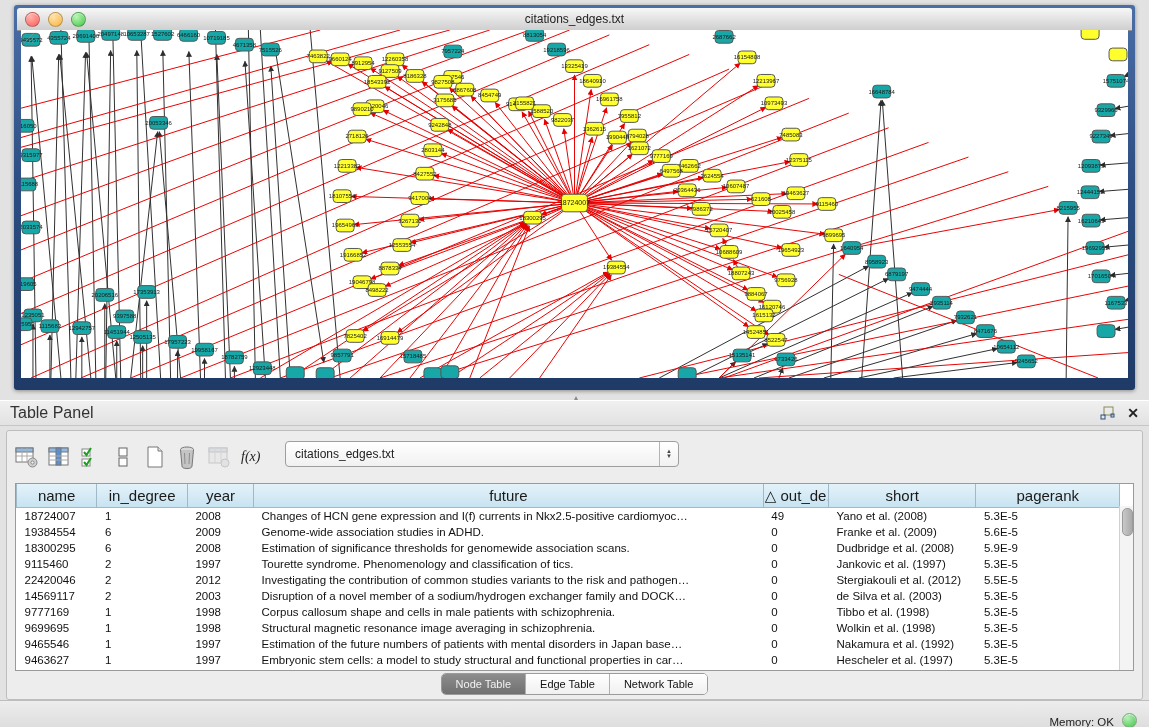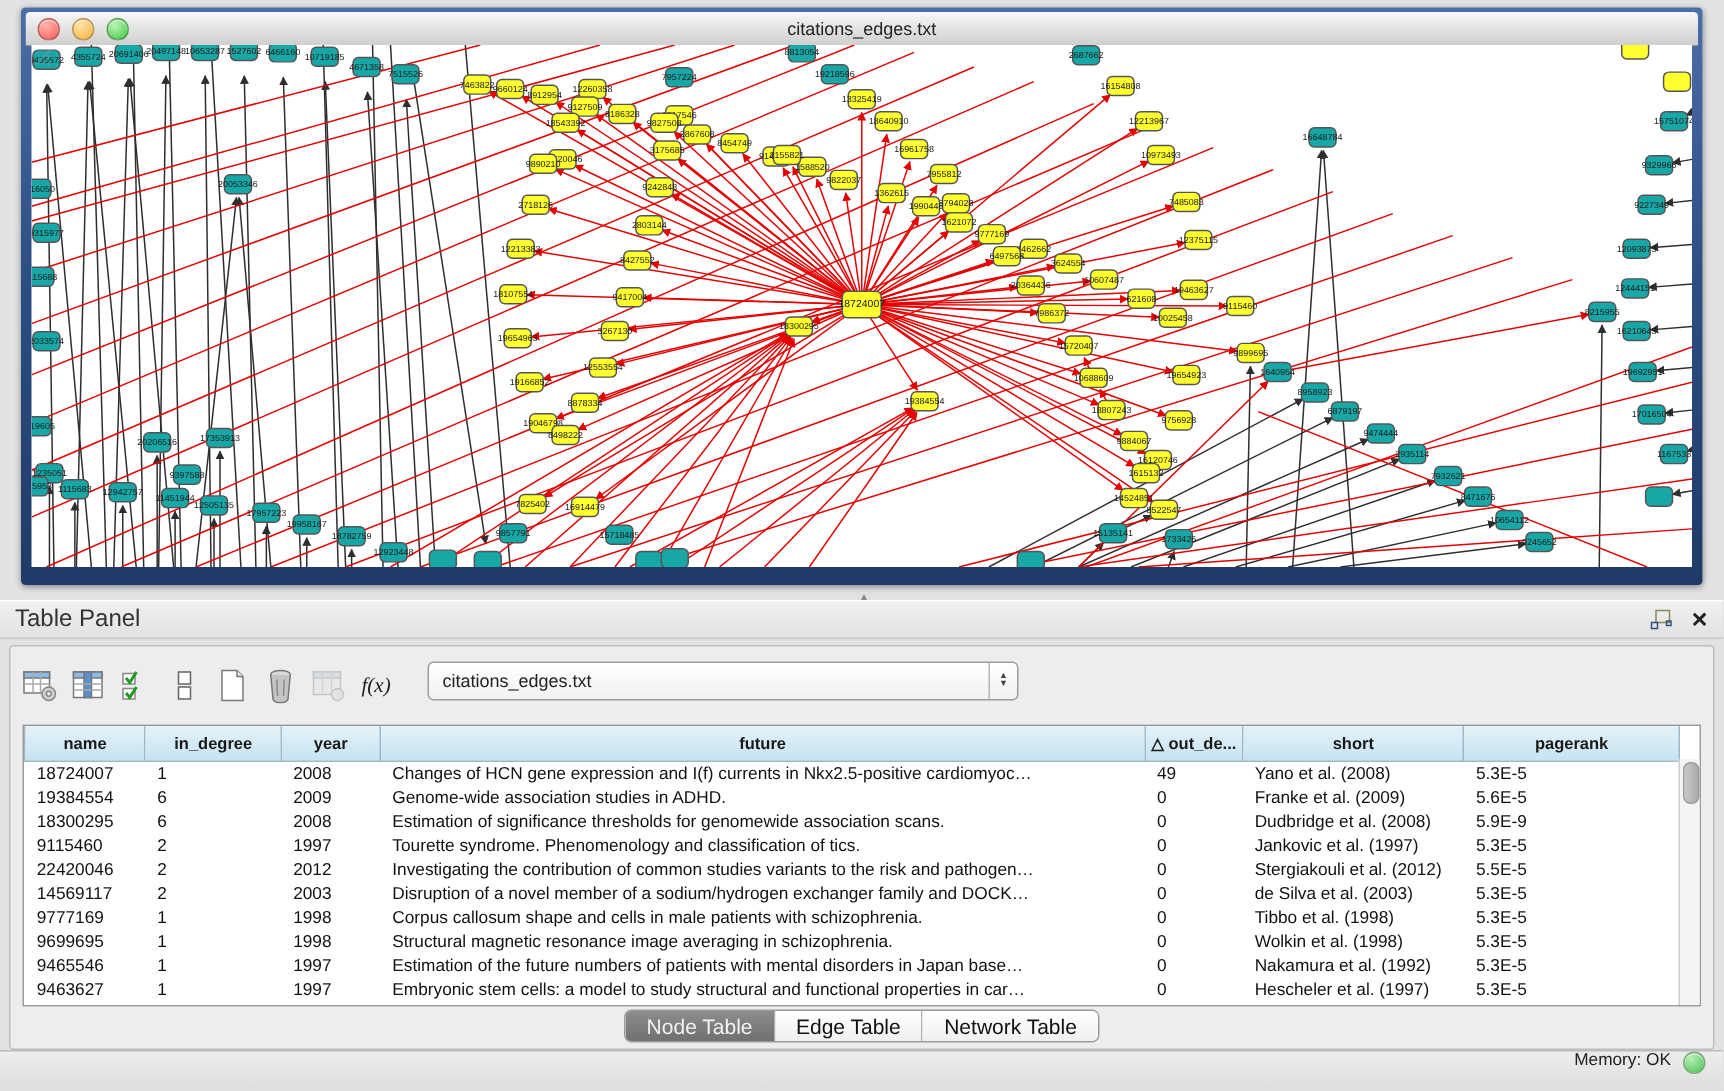--- a/index.html
+++ b/index.html
@@ -22,31 +22,31 @@
   .close-x{font-size:14px;font-weight:bold;color:#222}
   .panel-body{position:absolute;left:6px;top:430px;width:1135px;height:268px;background:#ededed;border:1px solid #bdbdbd;border-radius:3px}
   .toolbar{position:absolute;left:8px;top:6px;height:40px;display:flex;align-items:center}
   .tb-btn{width:30px;height:32px;display:flex;align-items:center;justify-content:flex-start;border-radius:4px;margin-right:2px}
   .tb-btn.disabled{opacity:.45}
   .combo{position:absolute;left:278px;top:10px;width:392px;height:24px;background:linear-gradient(#fff,#f1f1f1);border:1px solid #9e9e9e;border-radius:4px;display:flex;align-items:center}
   .combo .val{flex:1;padding-left:9px;font-size:12px;color:#222}
   .combo .step{width:18px;height:100%;border-left:1px solid #b5b5b5;display:flex;flex-direction:column;align-items:center;justify-content:center;font-size:6px;color:#444;line-height:5px}
   .table-wrap{position:absolute;left:8px;top:52px;right:8px;bottom:28px;background:#fff;border:1px solid #9a9a9a}
   table.grid{border-collapse:collapse;table-layout:fixed;width:1104px}
-  table.grid th{background:linear-gradient(#e4f2f9,#c7e3f1);border:1px solid #9fb9c6;border-top:none;height:21px;font-weight:bold;font-size:11px;color:#1a1a1a;overflow:hidden;white-space:nowrap}
+  table.grid th{background:linear-gradient(#e4f2f9,#c7e3f1);border:1px solid #9fb9c6;border-top:none;height:21px;font-weight:normal;font-size:15px;color:#1a1a1a;overflow:hidden;white-space:nowrap}
   table.grid td{height:16px;font-size:11.5px;padding:0 4px 0 8px;overflow:hidden;white-space:nowrap;text-overflow:ellipsis;color:#111}
   .vscroll{position:absolute;right:0;top:22px;bottom:0;width:13px;background:#f4f4f4;border-left:1px solid #d0d0d0}
   .vthumb{position:absolute;left:1.5px;top:2px;width:9px;height:26px;border-radius:5px;background:linear-gradient(90deg,#c9c9c9,#a9a9a9);border:1px solid #9a9a9a}
   .tabs{position:absolute;left:0;right:0;bottom:4px;display:flex;justify-content:center}
   .seg{display:flex;border:1px solid #9b9b9b;border-radius:5px;overflow:hidden;height:20px;background:#fff}
-  .seg .tab{padding:0 14px;display:flex;align-items:center;font-size:14px;border-right:1px solid #b0b0b0;background:linear-gradient(#ffffff,#f0f0f0);color:#111}
+  .seg .tab{padding:0 14px;display:flex;align-items:center;font-size:11px;border-right:1px solid #b0b0b0;background:linear-gradient(#ffffff,#f0f0f0);color:#111}
   .seg .tab:last-child{border-right:none}
   .seg .tab.sel{background:linear-gradient(#8d8d8d,#707070);color:#f2f2f2}
   
-  .statusbar{position:absolute;left:0;top:700px;width:100%;height:27px;background:linear-gradient(#ededed,#dddddd);border-top:1px solid #bdbdbd;display:flex;align-items:flex-start;justify-content:flex-end}
+  .statusbar{position:absolute;left:0;top:700px;width:100%;height:27px;background:linear-gradient(#ededed,#dddddd);border-top:1px solid #bdbdbd;display:flex;align-items:flex-end;justify-content:flex-end}
   .statusbar .mem{font-size:11.5px;color:#222;margin-right:8px}
   .mem-dot{width:13px;height:13px;border-radius:50%;margin-right:12px;border:1px solid #7da87d;box-shadow:inset 0 1px 1px rgba(255,255,255,.7)}
 </style>
 </head>
 <body>
 
 <div class="net-window">
   <div class="titlebar">
     <span class="tl" id="tl-close" style="background: radial-gradient(circle at 35% 30%, rgb(255, 179, 173), rgb(252, 91, 85));"></span>
     <span class="tl" id="tl-min" style="background: radial-gradient(circle at 35% 30%, rgb(255, 226, 168), rgb(249, 178, 60));"></span>

